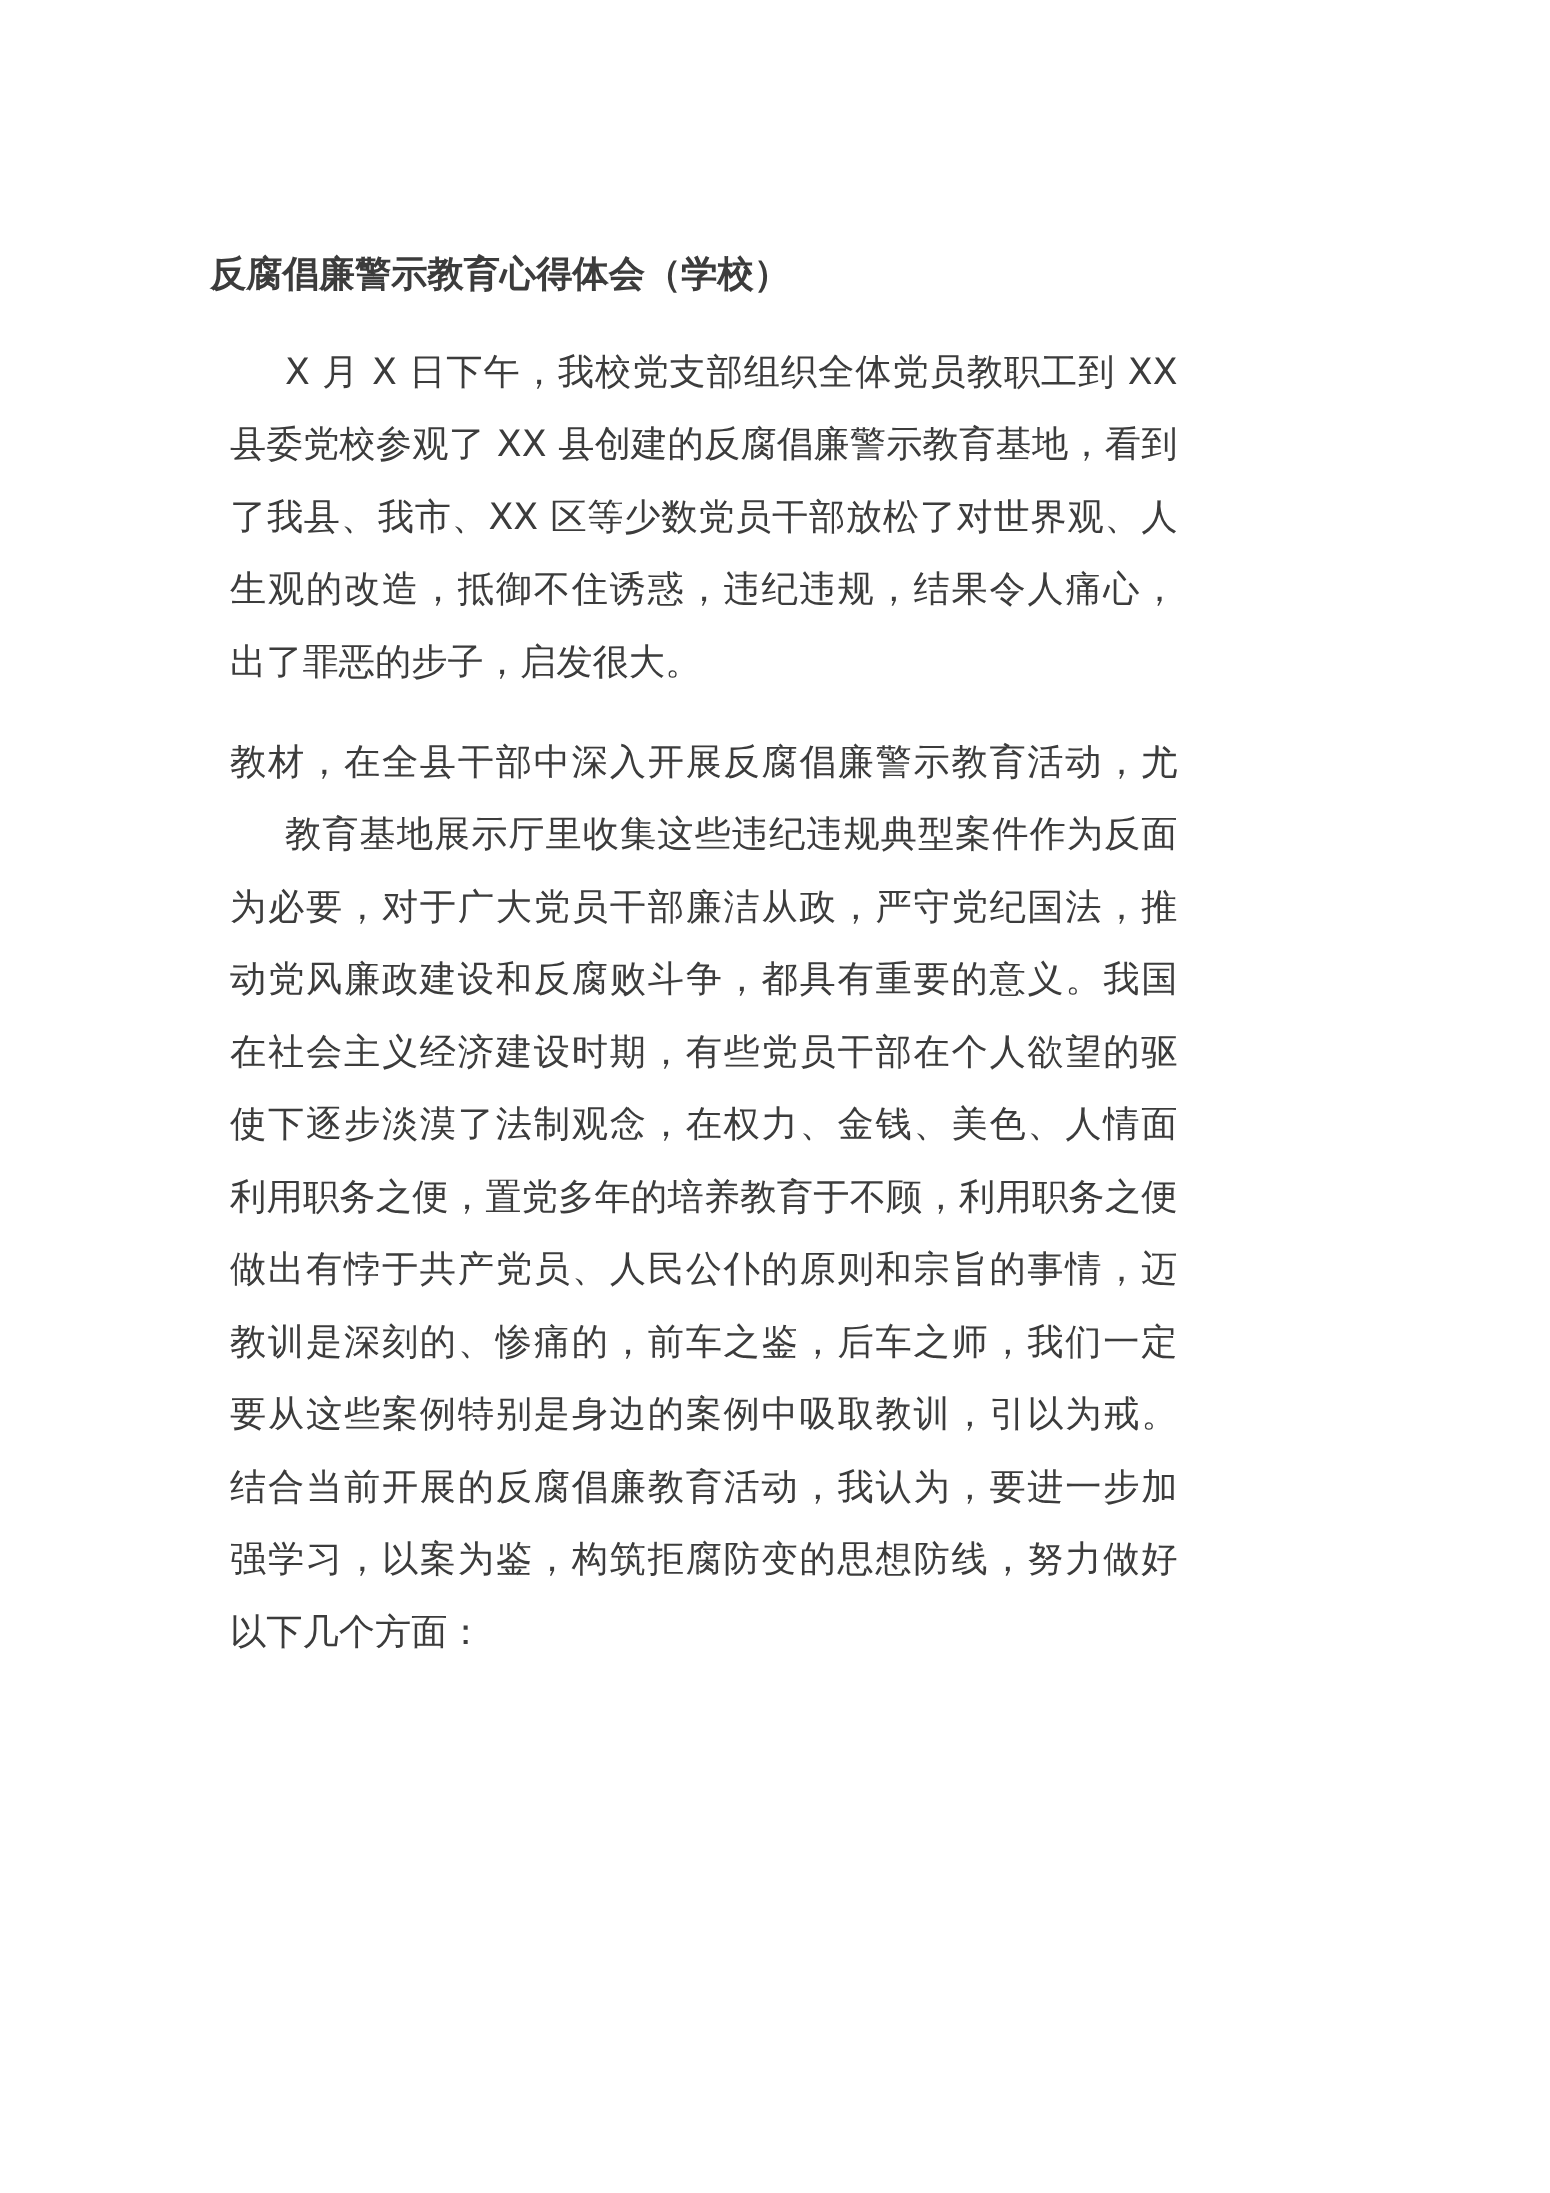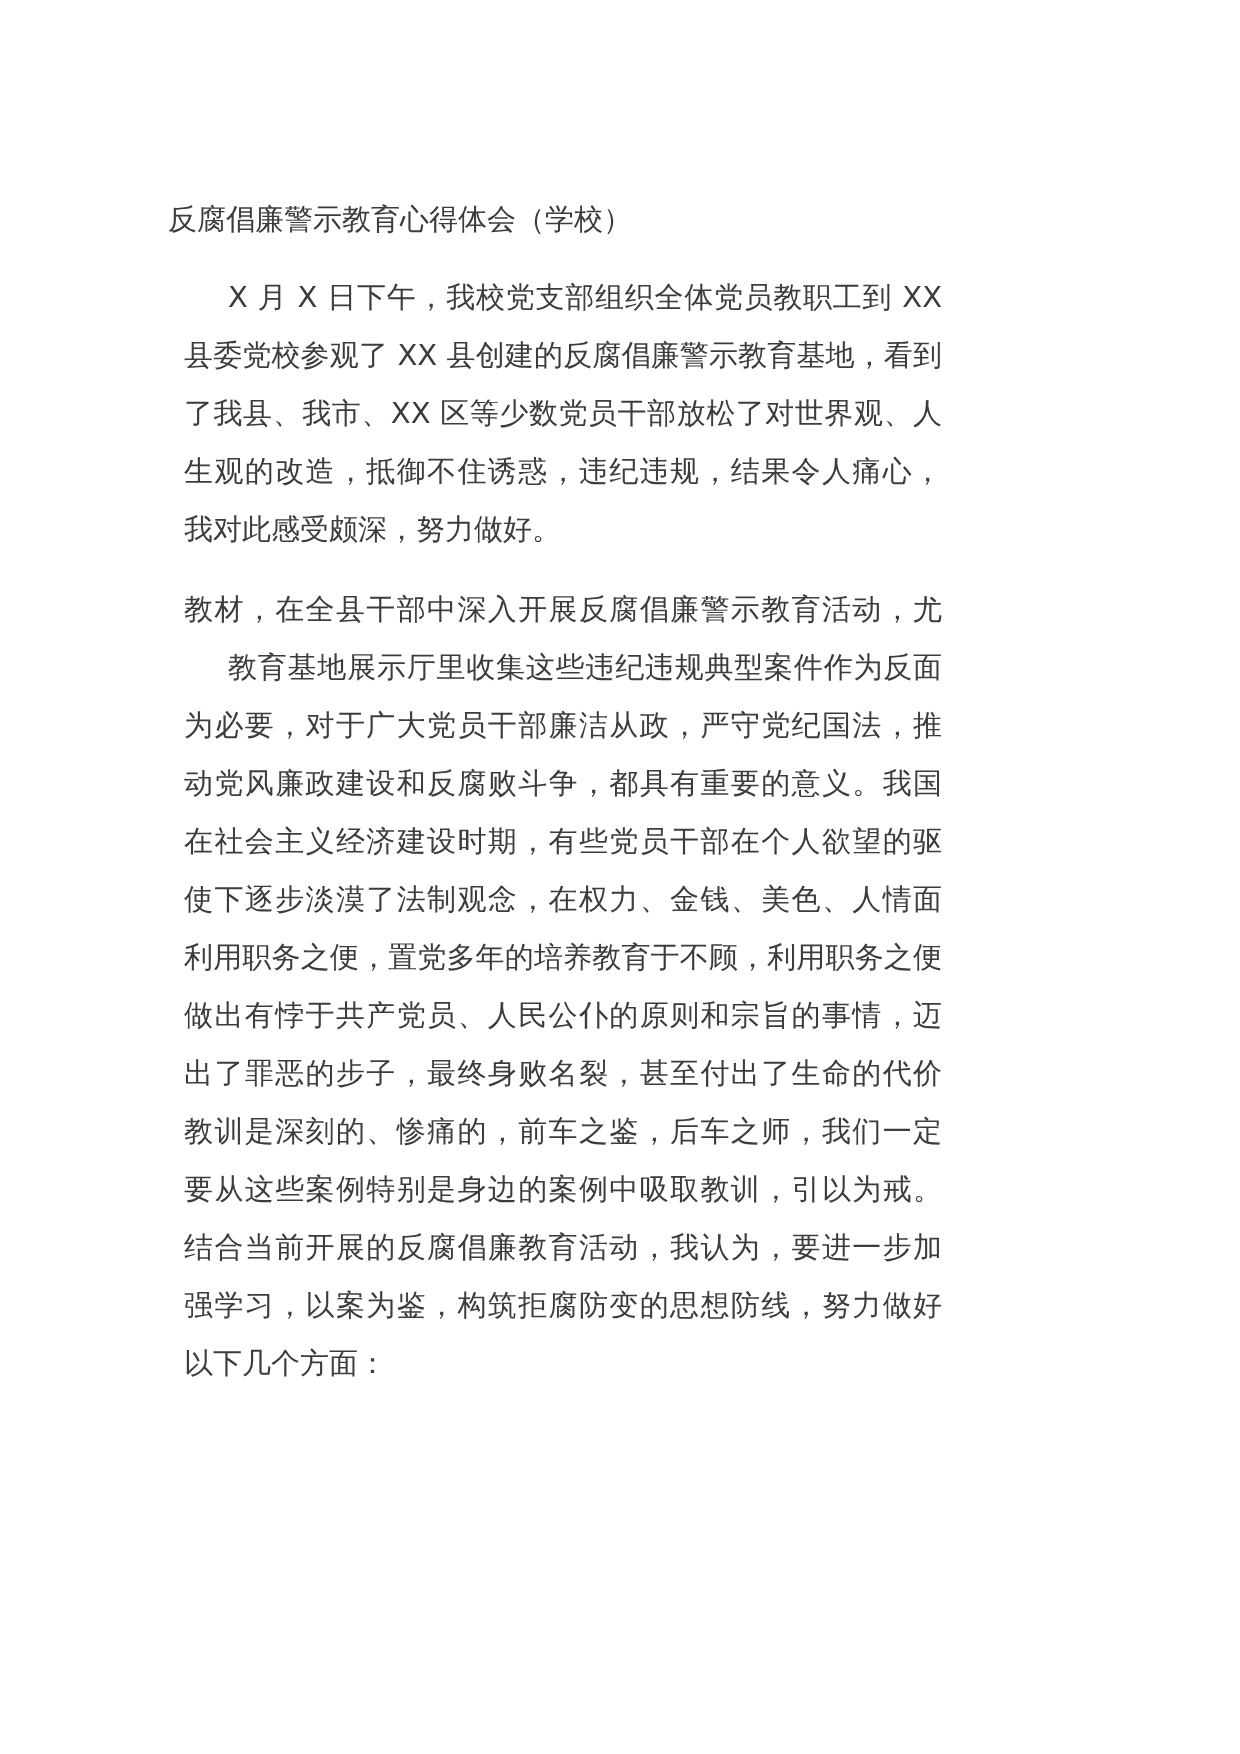--- a/index.html
+++ b/index.html
@@ -18,21 +18,21 @@
     .page {
       position: absolute;
       left: 168px;
       top: 190px;
       width: 774px;
     }
     .title {
       font-size: 29px;
       line-height: 58px;
       margin: 0 0 20px 0;
-      font-weight: normal;
+      font-weight: bold;
       white-space: nowrap;
       letter-spacing: 0px;
     }
     .para {
       margin: 0 0 22px 0;
     }
     .line {
       display: block;
       font-size: 29px;
       line-height: 58px;
@@ -53,32 +53,31 @@
 <body>
 
 <div class="page">
   <div class="title">反腐倡廉警示教育心得体会（学校）</div>
 
   <div class="para">
     <span class="line indent">X 月 X 日下午，我校党支部组织全体党员教职工到 XX</span>
     <span class="line">县委党校参观了 XX 县创建的反腐倡廉警示教育基地，看到</span>
     <span class="line">了我县、我市、XX 区等少数党员干部放松了对世界观、人</span>
     <span class="line">生观的改造，抵御不住诱惑，违纪违规，结果令人痛心，</span>
-    <span class="line last">我对此感受颇深，努力做好。</span>
+    <span class="line last">出了罪恶的步子，启发很大。</span>
   </div>
 
   <div class="para">
     <span class="line">教材，在全县干部中深入开展反腐倡廉警示教育活动，尤</span>
     <span class="line indent">教育基地展示厅里收集这些违纪违规典型案件作为反面</span>
     <span class="line">为必要，对于广大党员干部廉洁从政，严守党纪国法，推</span>
     <span class="line">动党风廉政建设和反腐败斗争，都具有重要的意义。我国</span>
     <span class="line">在社会主义经济建设时期，有些党员干部在个人欲望的驱</span>
     <span class="line">使下逐步淡漠了法制观念，在权力、金钱、美色、人情面</span>
     <span class="line">利用职务之便，置党多年的培养教育于不顾，利用职务之便</span>
     <span class="line">做出有悖于共产党员、人民公仆的原则和宗旨的事情，迈</span>
-    <span class="line">出了罪恶的步子，最终身败名裂，甚至付出了生命的代价</span>
     <span class="line">教训是深刻的、惨痛的，前车之鉴，后车之师，我们一定</span>
     <span class="line">要从这些案例特别是身边的案例中吸取教训，引以为戒。</span>
     <span class="line">结合当前开展的反腐倡廉教育活动，我认为，要进一步加</span>
     <span class="line">强学习，以案为鉴，构筑拒腐防变的思想防线，努力做好</span>
     <span class="line last">以下几个方面：</span>
   </div>
 </div>
 
 </body></html>

